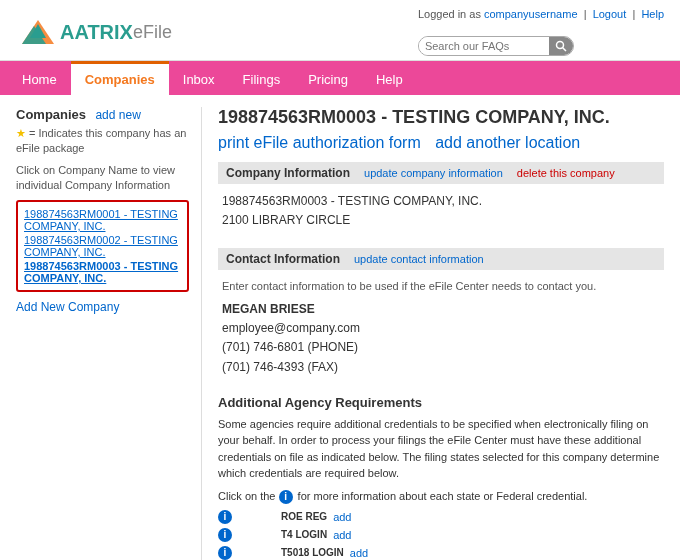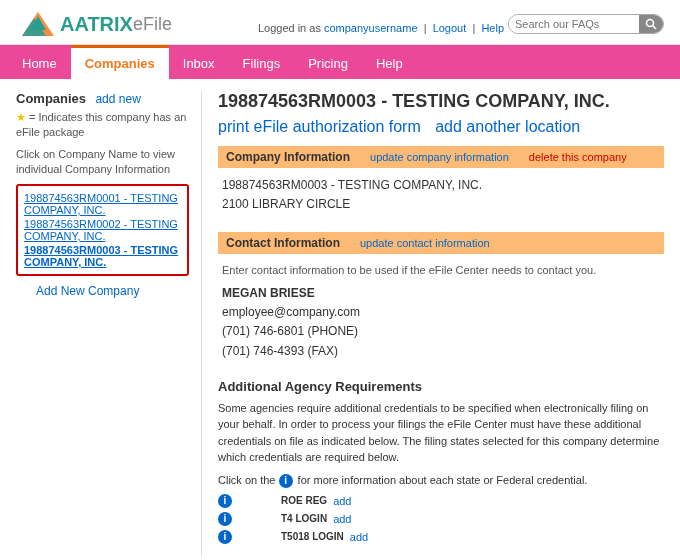--- a/index.html
+++ b/index.html
@@ -1,21 +1,21 @@
 <!DOCTYPE html>
 <html><head>
   <meta charset="utf-8">
   <style>
     * { margin: 0; padding: 0; box-sizing: border-box; }
     body { font-family: Arial, sans-serif; font-size: 12px; color: #333; background: #fff; width: 680px; min-height: 560px; }
 
     
     .top-bar { display: flex; align-items: center; justify-content: space-between; padding: 8px 16px 4px 16px; background: #fff; border-bottom: 1px solid #ddd; }
     .logo-area { display: flex; align-items: center; text-align: right; }
-    .top-right { display: flex; flex-direction: row; align-items: flex-end; gap: 4px; }
+    .top-right { display: flex; flex-direction: column; align-items: flex-start; gap: 16px; }
     .logged-in-text { font-size: 11px; color: #555; }
     .logged-in-text a { color: #0066cc; text-decoration: none; }
     .search-bar { display: flex; align-items: center; border: 1px solid #aaa; border-radius: 10px; overflow: hidden; }
     .search-input { border: none; outline: none; padding: 3px 6px; font-size: 11px; width: 130px; color: #888; }
     .search-btn { background: #888; border: none; cursor: pointer; padding: 3px 6px; display: flex; align-items: center; }
 
     
     .nav-bar { background: #ec4899; display: flex; align-items: stretch; padding: 0 8px; height: 34px; }
     .nav-item { color: #fff; font-size: 13px; padding: 0 14px; display: flex; align-items: center; cursor: pointer; text-decoration: none; border-top: 3px solid transparent; }
     .nav-item.active { background: #fff; color: #f47920; font-weight: bold; border-top: 3px solid #e06000; }
@@ -25,31 +25,31 @@
 
     
     .sidebar { width: 185px; min-width: 185px; padding-right: 12px; }
     .sidebar-title { font-weight: bold; font-size: 13px; display: inline; }
     .sidebar-add-new { color: #0066cc; text-decoration: none; font-size: 12px; margin-left: 6px; }
     .sidebar-note { font-size: 11px; color: #555; margin: 4px 0 6px 0; line-height: 1.4; }
     .star { color: #f4c000; }
     .company-list { border: 2px solid #cc0000; border-radius: 3px; padding: 4px 6px; margin-bottom: 8px; }
     .company-link { display: block; color: #0066cc; text-decoration: underline; font-size: 11px; margin: 2px 0; cursor: pointer; }
     .company-link.active { font-weight: bold; }
-    .add-new-company { color: #0066cc; text-decoration: none; font-size: 12px; display: block; margin-top: 4px; margin-left: 20px; }
+    .add-new-company { color: #0066cc; text-decoration: none; font-size: 12px; display: block; margin-top: 4px; }
 
     
     .main { flex: 1; padding-left: 16px; border-left: 1px solid #ddd; }
     .company-title { font-size: 18px; font-weight: bold; color: #333; margin-bottom: 6px; }
     .action-links { font-size: 16px; margin-bottom: 10px; }
     .action-links a { color: #0066cc; text-decoration: none; margin-right: 10px; }
 
     
     .section { margin-bottom: 12px; }
-    .section-header { background: #fdba74; padding: 4px 8px; font-size: 12px; font-weight: bold; display: flex; align-items: center; gap: 20px; margin-bottom: 6px; }
+    .section-header { background: #e5e5e5; padding: 4px 8px; font-size: 12px; font-weight: bold; display: flex; align-items: center; gap: 14px; margin-bottom: 6px; }
     .section-header a { color: #0066cc; font-weight: normal; text-decoration: none; font-size: 11px; }
     .section-header .delete-link { color: #cc0000; }
     .section-body { padding: 2px 4px 6px 4px; font-size: 12px; line-height: 1.6; }
 
     .contact-note { font-size: 11px; color: #555; margin-bottom: 4px; }
     .contact-name { font-weight: bold; }
 
     .additional-header { font-size: 13px; font-weight: bold; margin-bottom: 6px; }
     .additional-desc { font-size: 11px; color: #333; line-height: 1.5; margin-bottom: 8px; }
     .click-info { font-size: 11px; color: #333; margin-bottom: 6px; }

